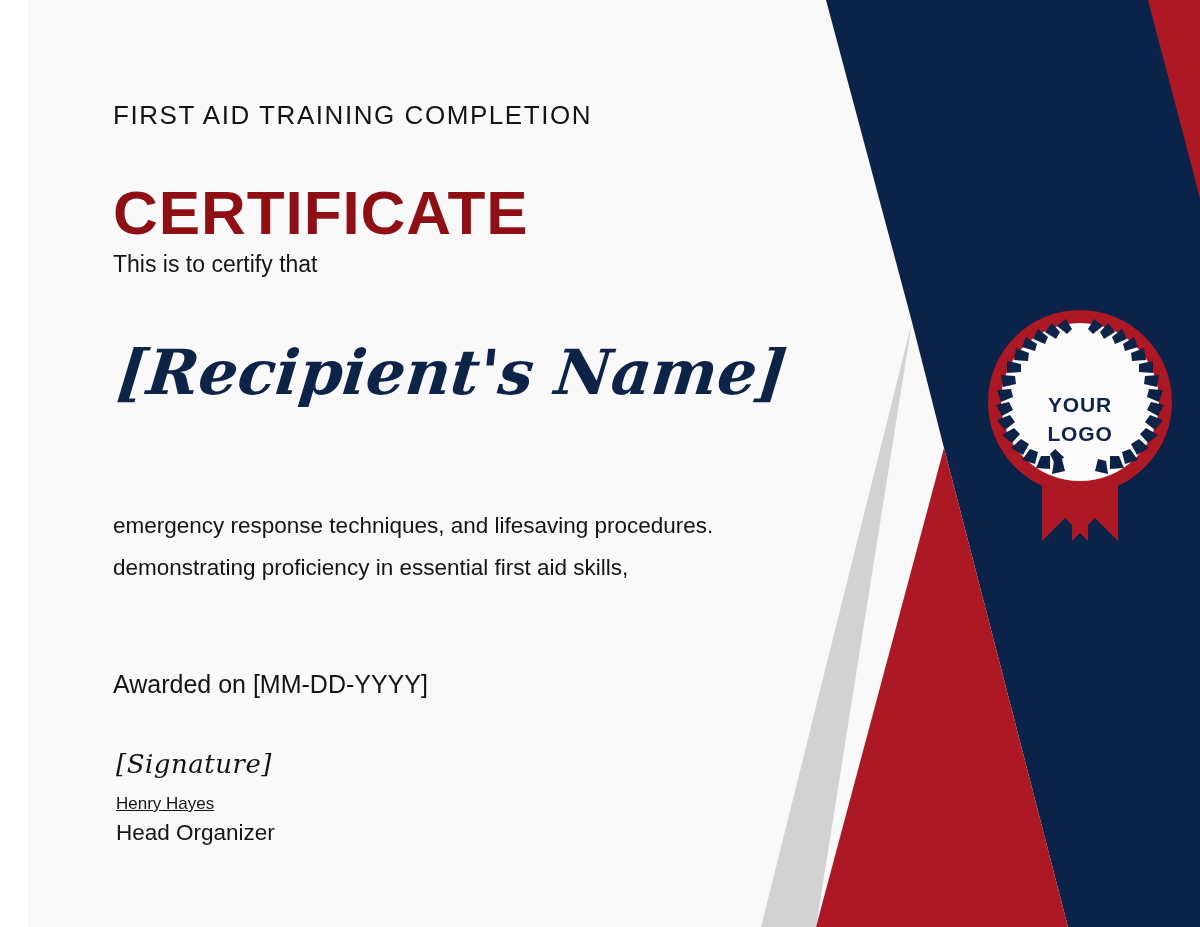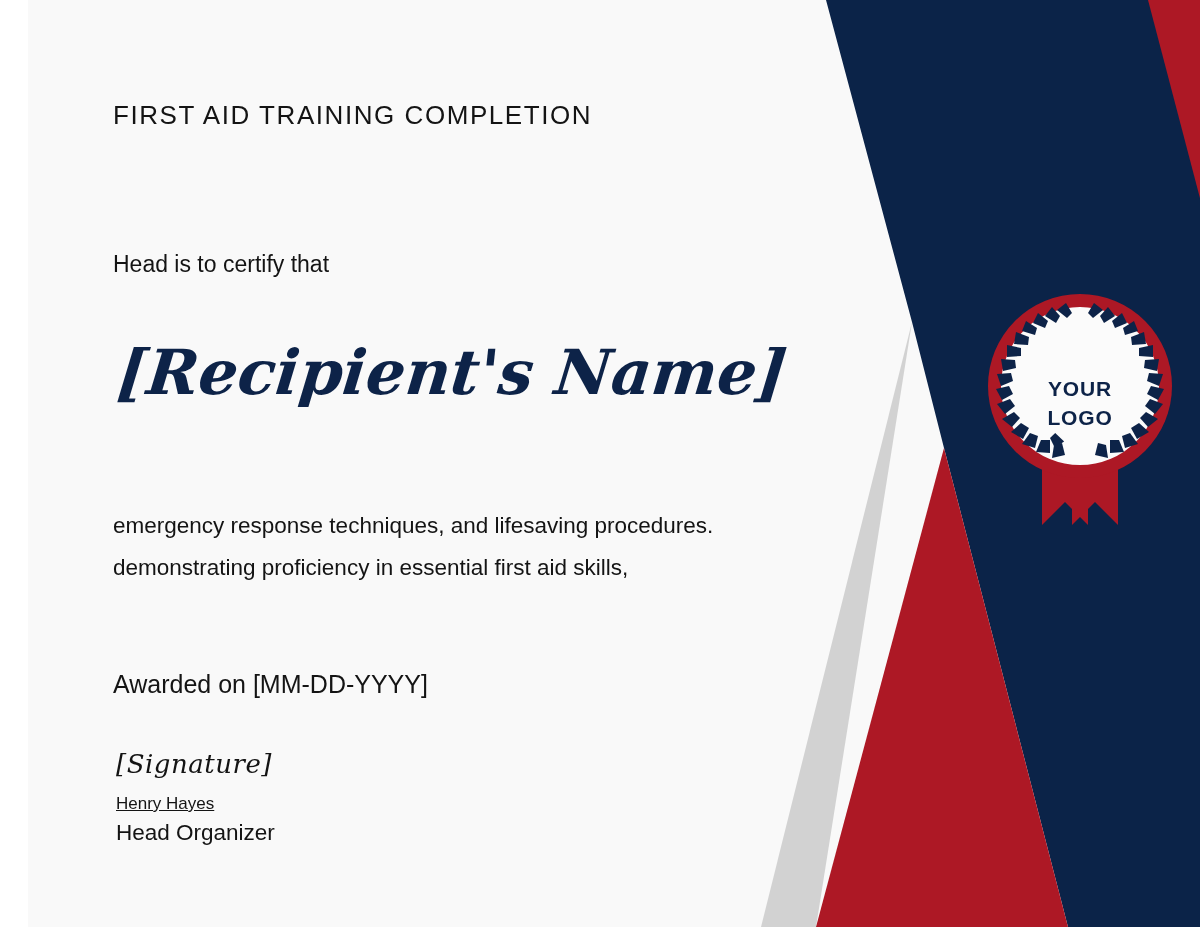--- a/index.html
+++ b/index.html
@@ -132,21 +132,21 @@
     font-size: 22.5px;
     color: #141414;
     line-height: 29px;
     white-space: nowrap;
   }
 
   
   .badge {
     position: absolute;
     left: 952px;
-    top: 290px;
+    top: 306px;
     width: 200px;
     height: 260px;
   }
   .badge svg { display: block; }
   .badge-text {
     position: absolute;
     left: 0;
     top: 84px;
     width: 200px;
     text-align: center;
@@ -172,22 +172,23 @@
 
     <polygon fill="#ad1825" points="916,448 1040,927 788,927"></polygon>
 
     <polygon fill="#ad1825" points="1120,0 1200,0 1200,305"></polygon>
   </svg>
 
   <div class="content">
 
     <div class="eyebrow">FIRST AID TRAINING COMPLETION</div>
 
-
-    <div class="certify-line">Head is to certify that</div>
+    <h1 class="headline">CERTIFICATE</h1>
+
+    <div class="certify-line">This is to certify that</div>
 
     <div class="recipient-name">[Recipient's Name]</div>
 
     <div class="body-copy">
       <div>emergency response techniques, and lifesaving procedures.</div>
       <div>demonstrating proficiency in essential first aid skills,</div>
     </div>
 
     <div class="awarded">Awarded on [MM-DD-YYYY]</div>
 

